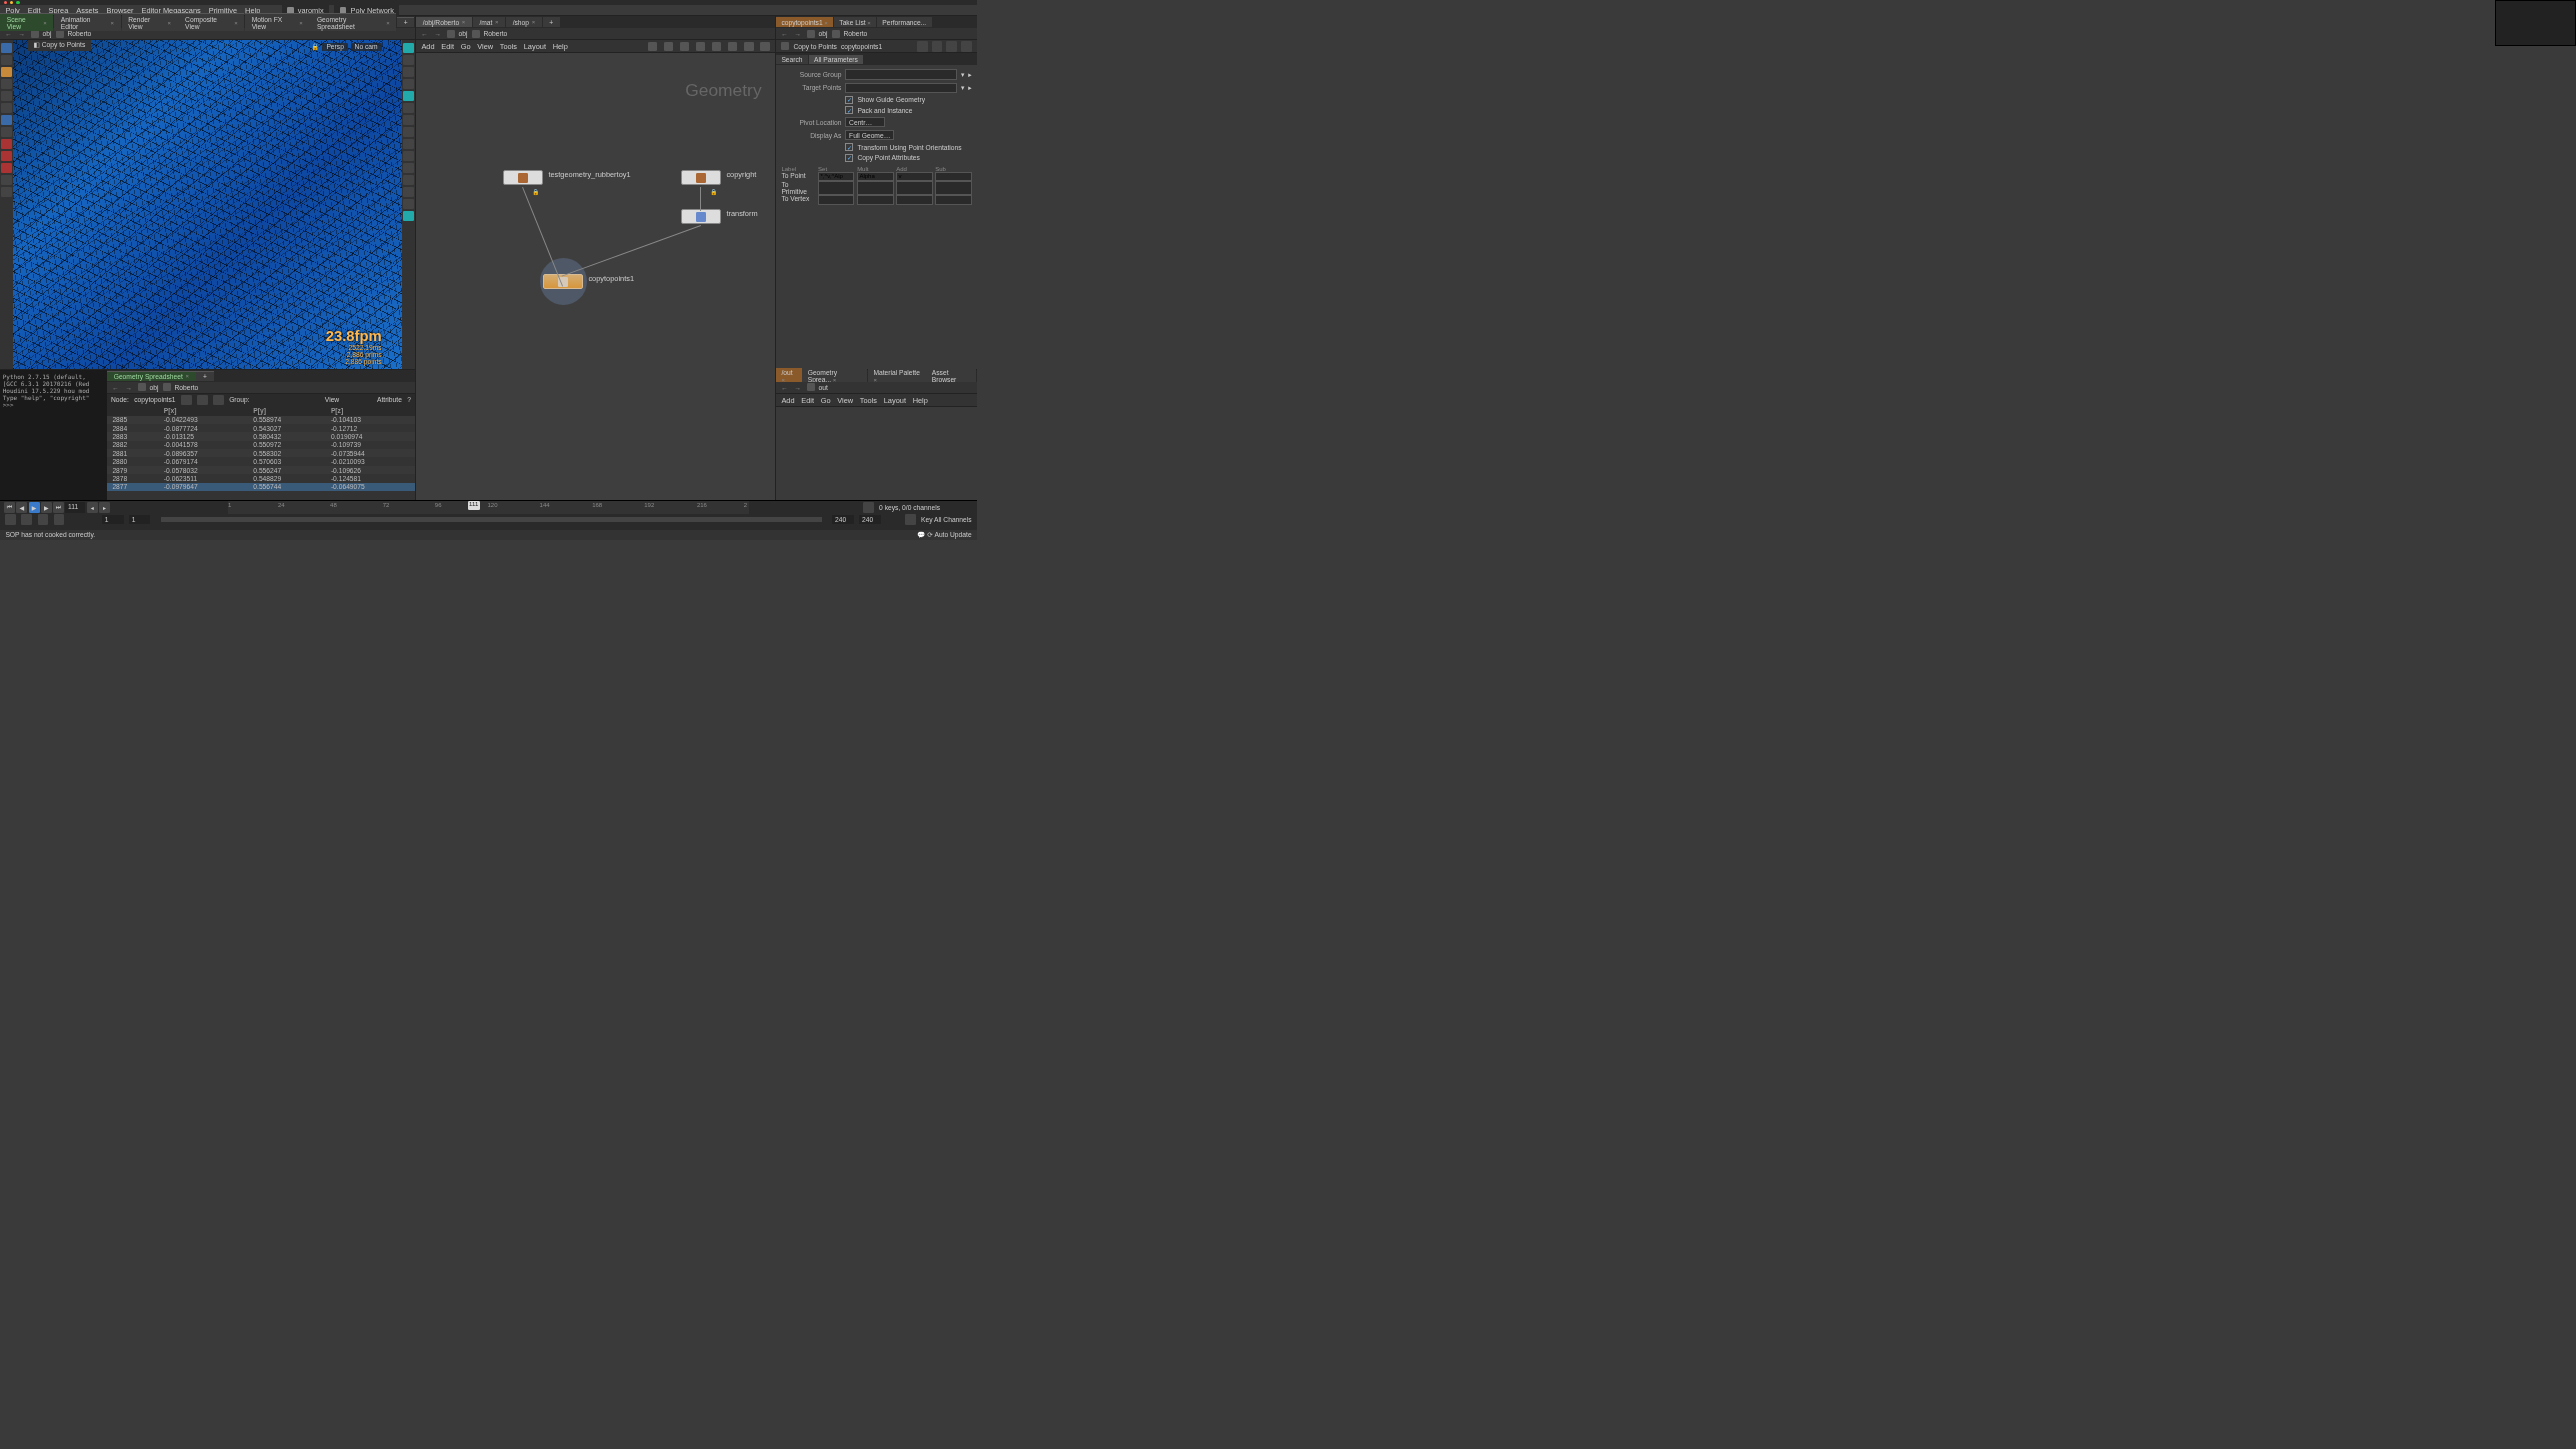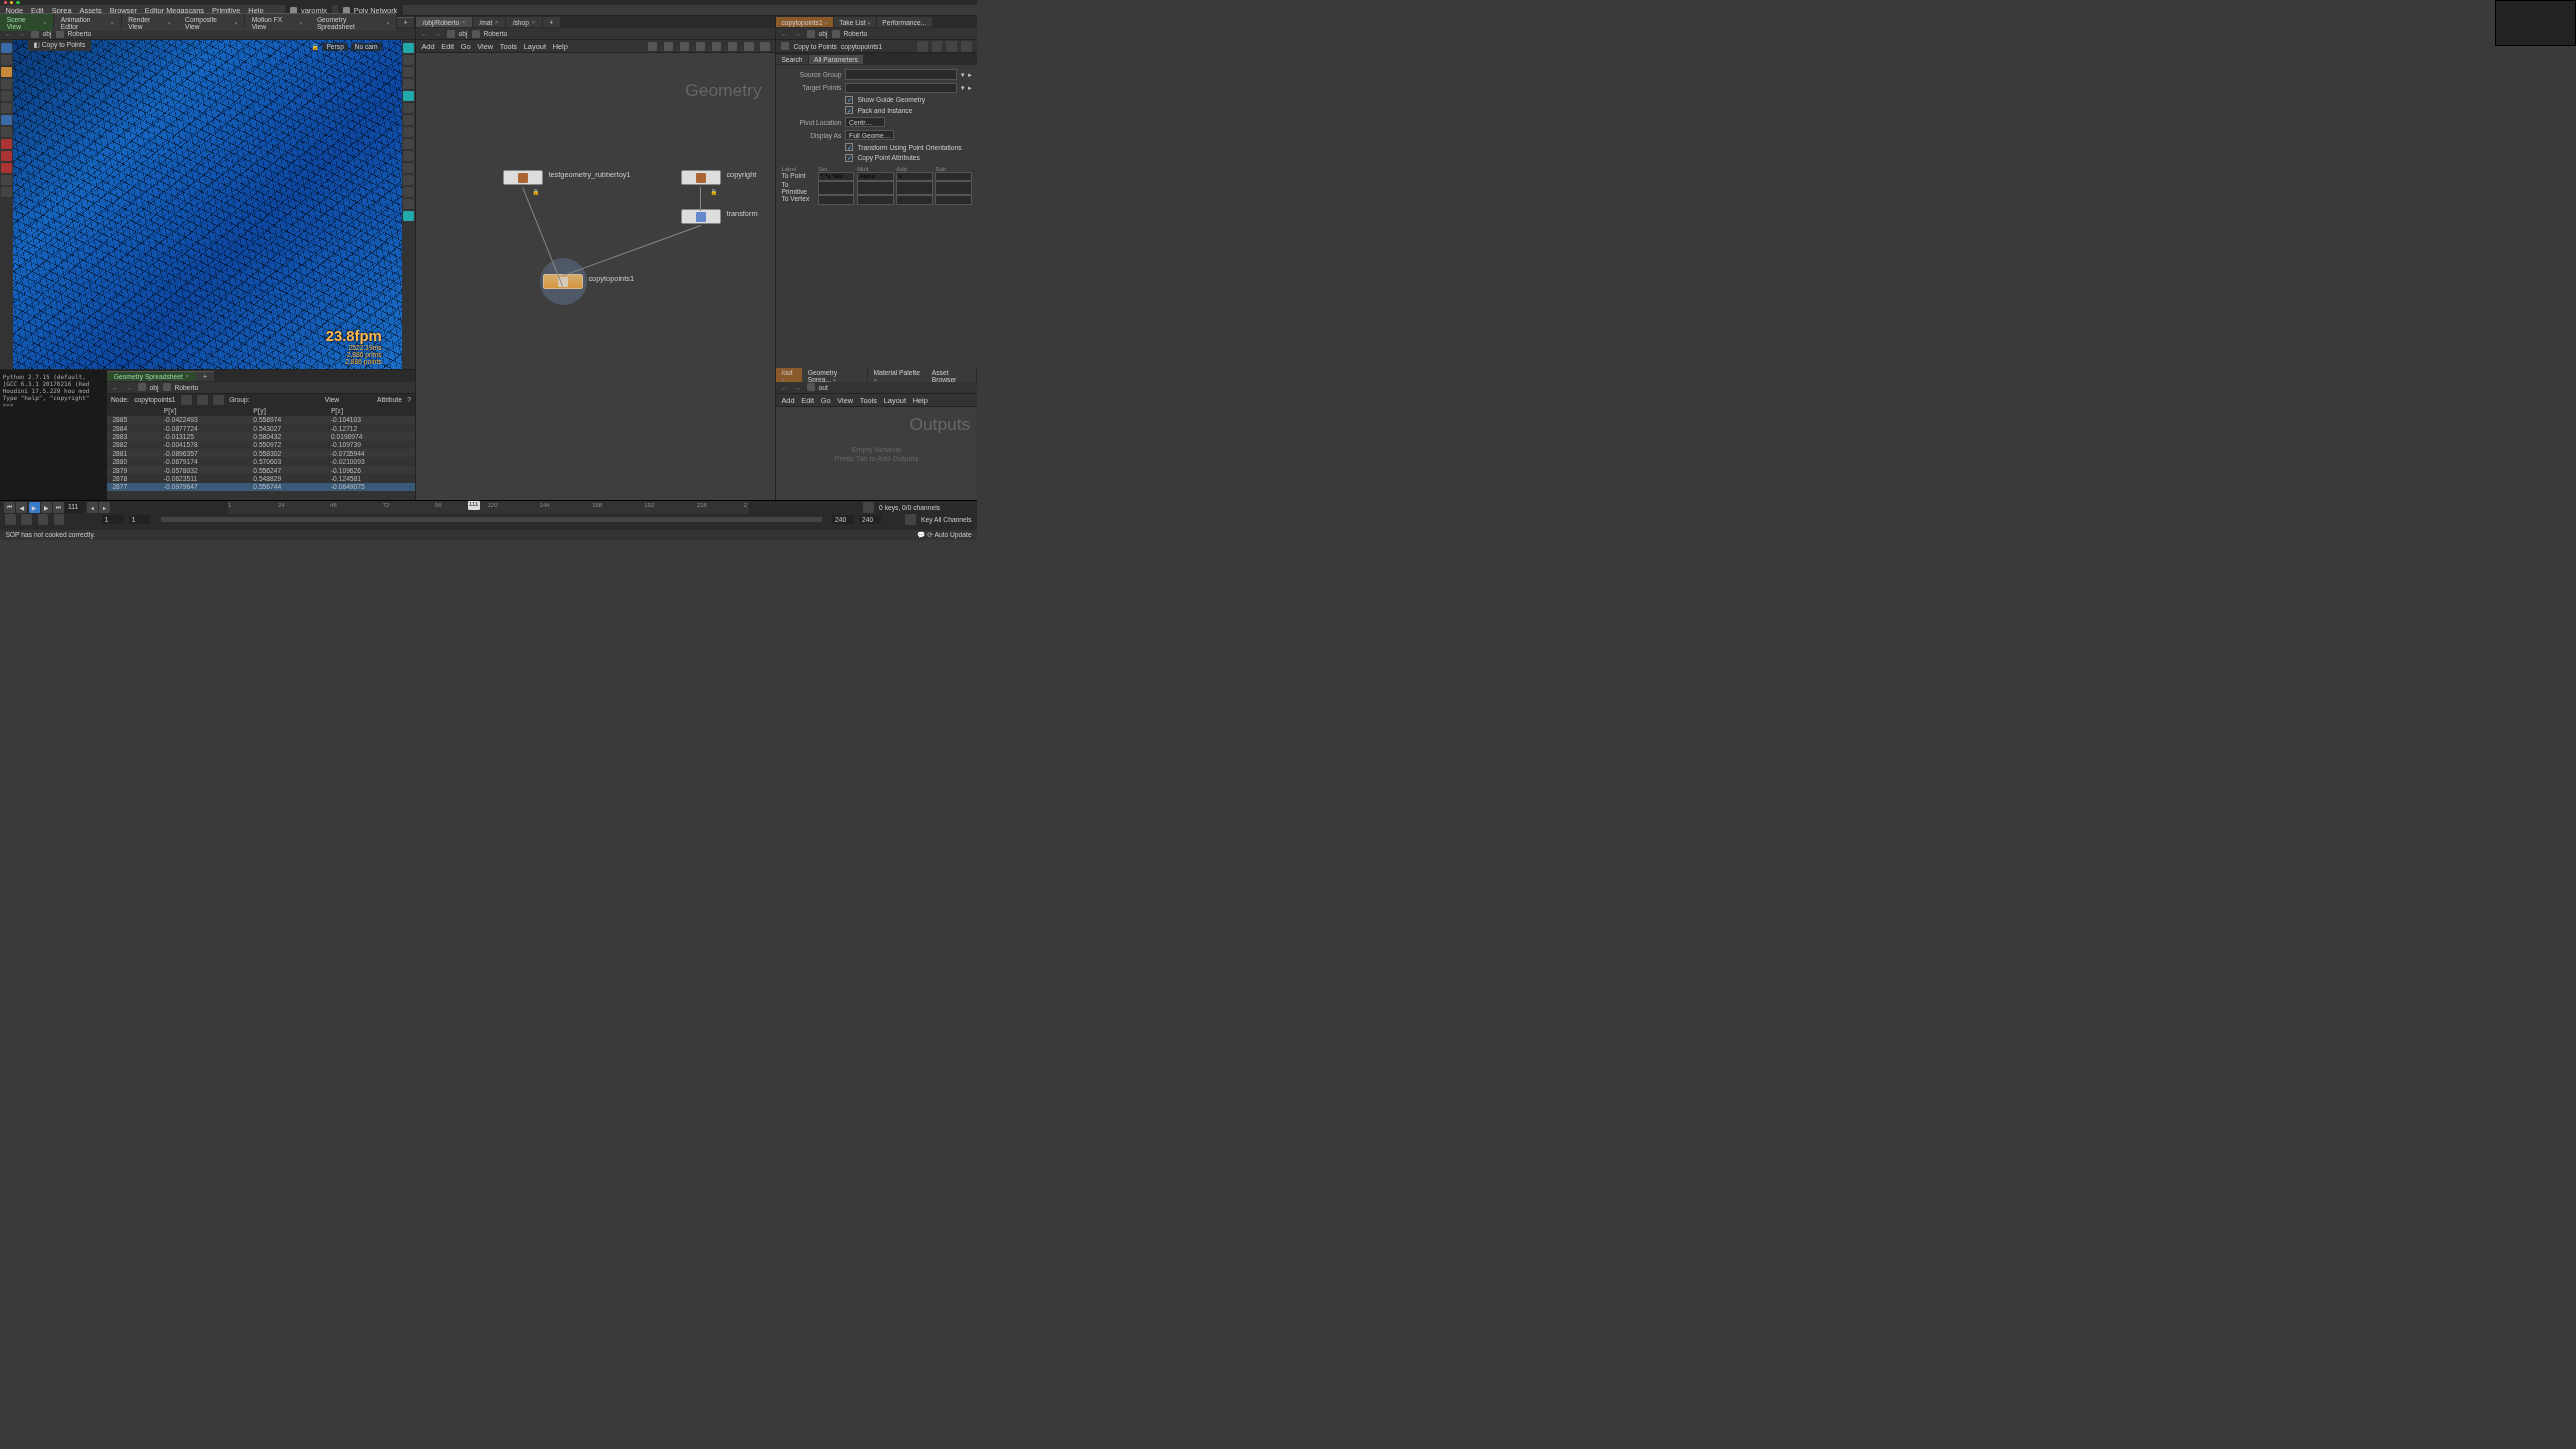--- a/index.html
+++ b/index.html
@@ -124,21 +124,21 @@
 </head>
 <body>
 
 <div class="os-bar">
   <div class="traffic red"></div>
   <div class="traffic yellow"></div>
   <div class="traffic green"></div>
 </div>
 
 <div class="menubar">
-  <span>Node</span>
+  <span>Poly</span>
   <span>Edit</span>
   <span>Sprea</span>
   <span>Assets</span>
   <span>Browser</span>
   <span>Editor Megascans</span>
   <span>Primitive</span>
   <span>Help</span>
   <div class="shelf">
     <div class="shelf-pill">
         <div class="shelf-icon"></div>
@@ -536,25 +536,20 @@
         <span>out</span>
       </div>
       <div class="net-toolbar">
         <span>Add</span>
         <span>Edit</span>
         <span>Go</span>
         <span>View</span>
         <span>Tools</span>
         <span>Layout</span>
         <span>Help</span>
-      </div>
-      <div class="out-body" style="position:relative">
-        <div class="out-label" style="top:6.7px">Outputs</div>
-        <div>Empty Network</div>
-        <div>Press Tab to Add Outputs</div>
       </div>
     </div>
   </div>
 </div>
 
 <div class="timeline">
   <div style="display:flex;align-items:center">
     <div style="width:114px;display:flex;gap:1.3px;padding:1.3px 4px">
       <div class="pbtn">⏮</div>
       <div class="pbtn">◀</div>

